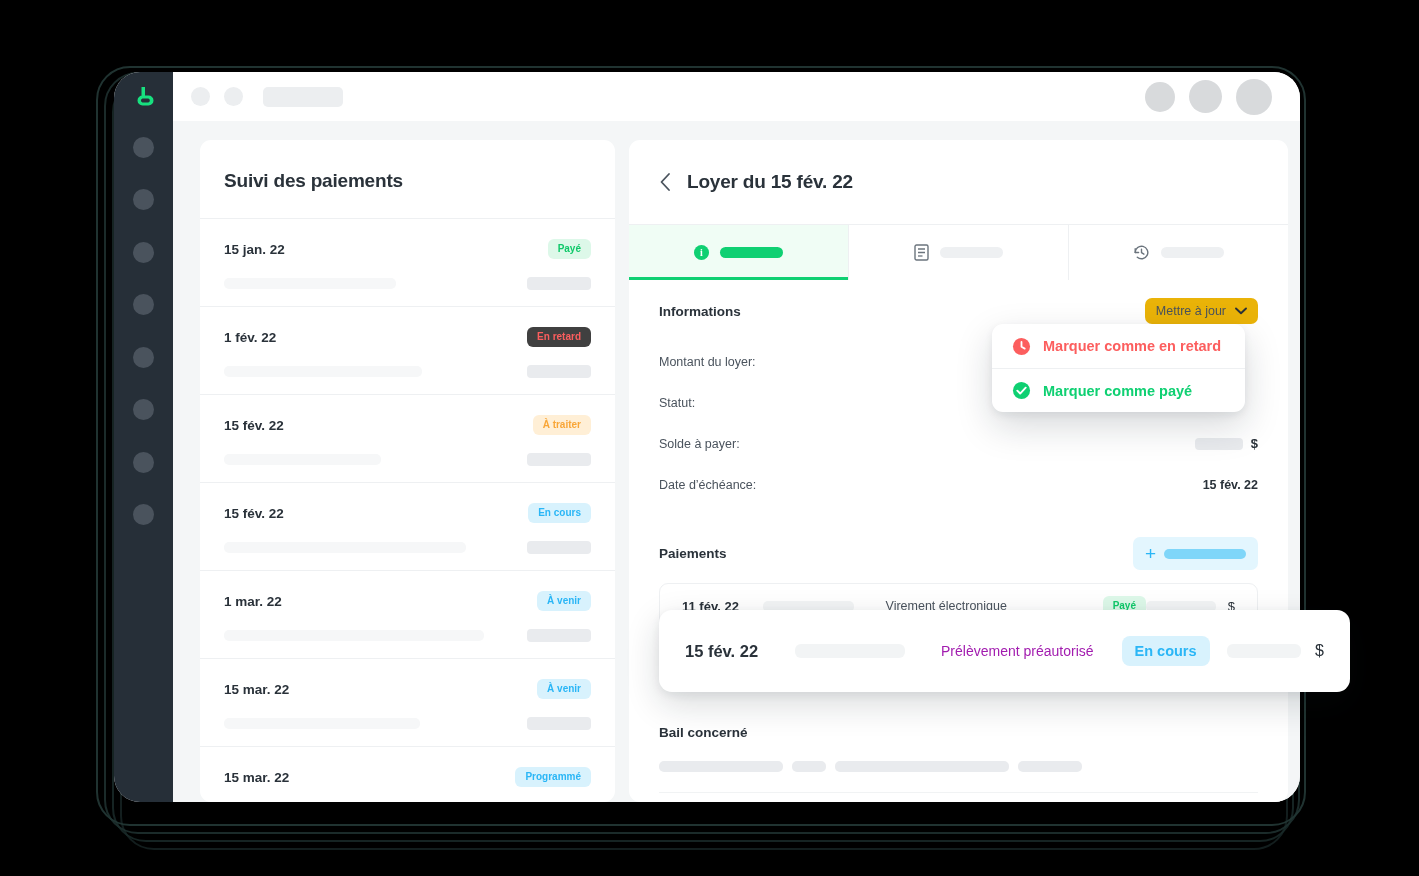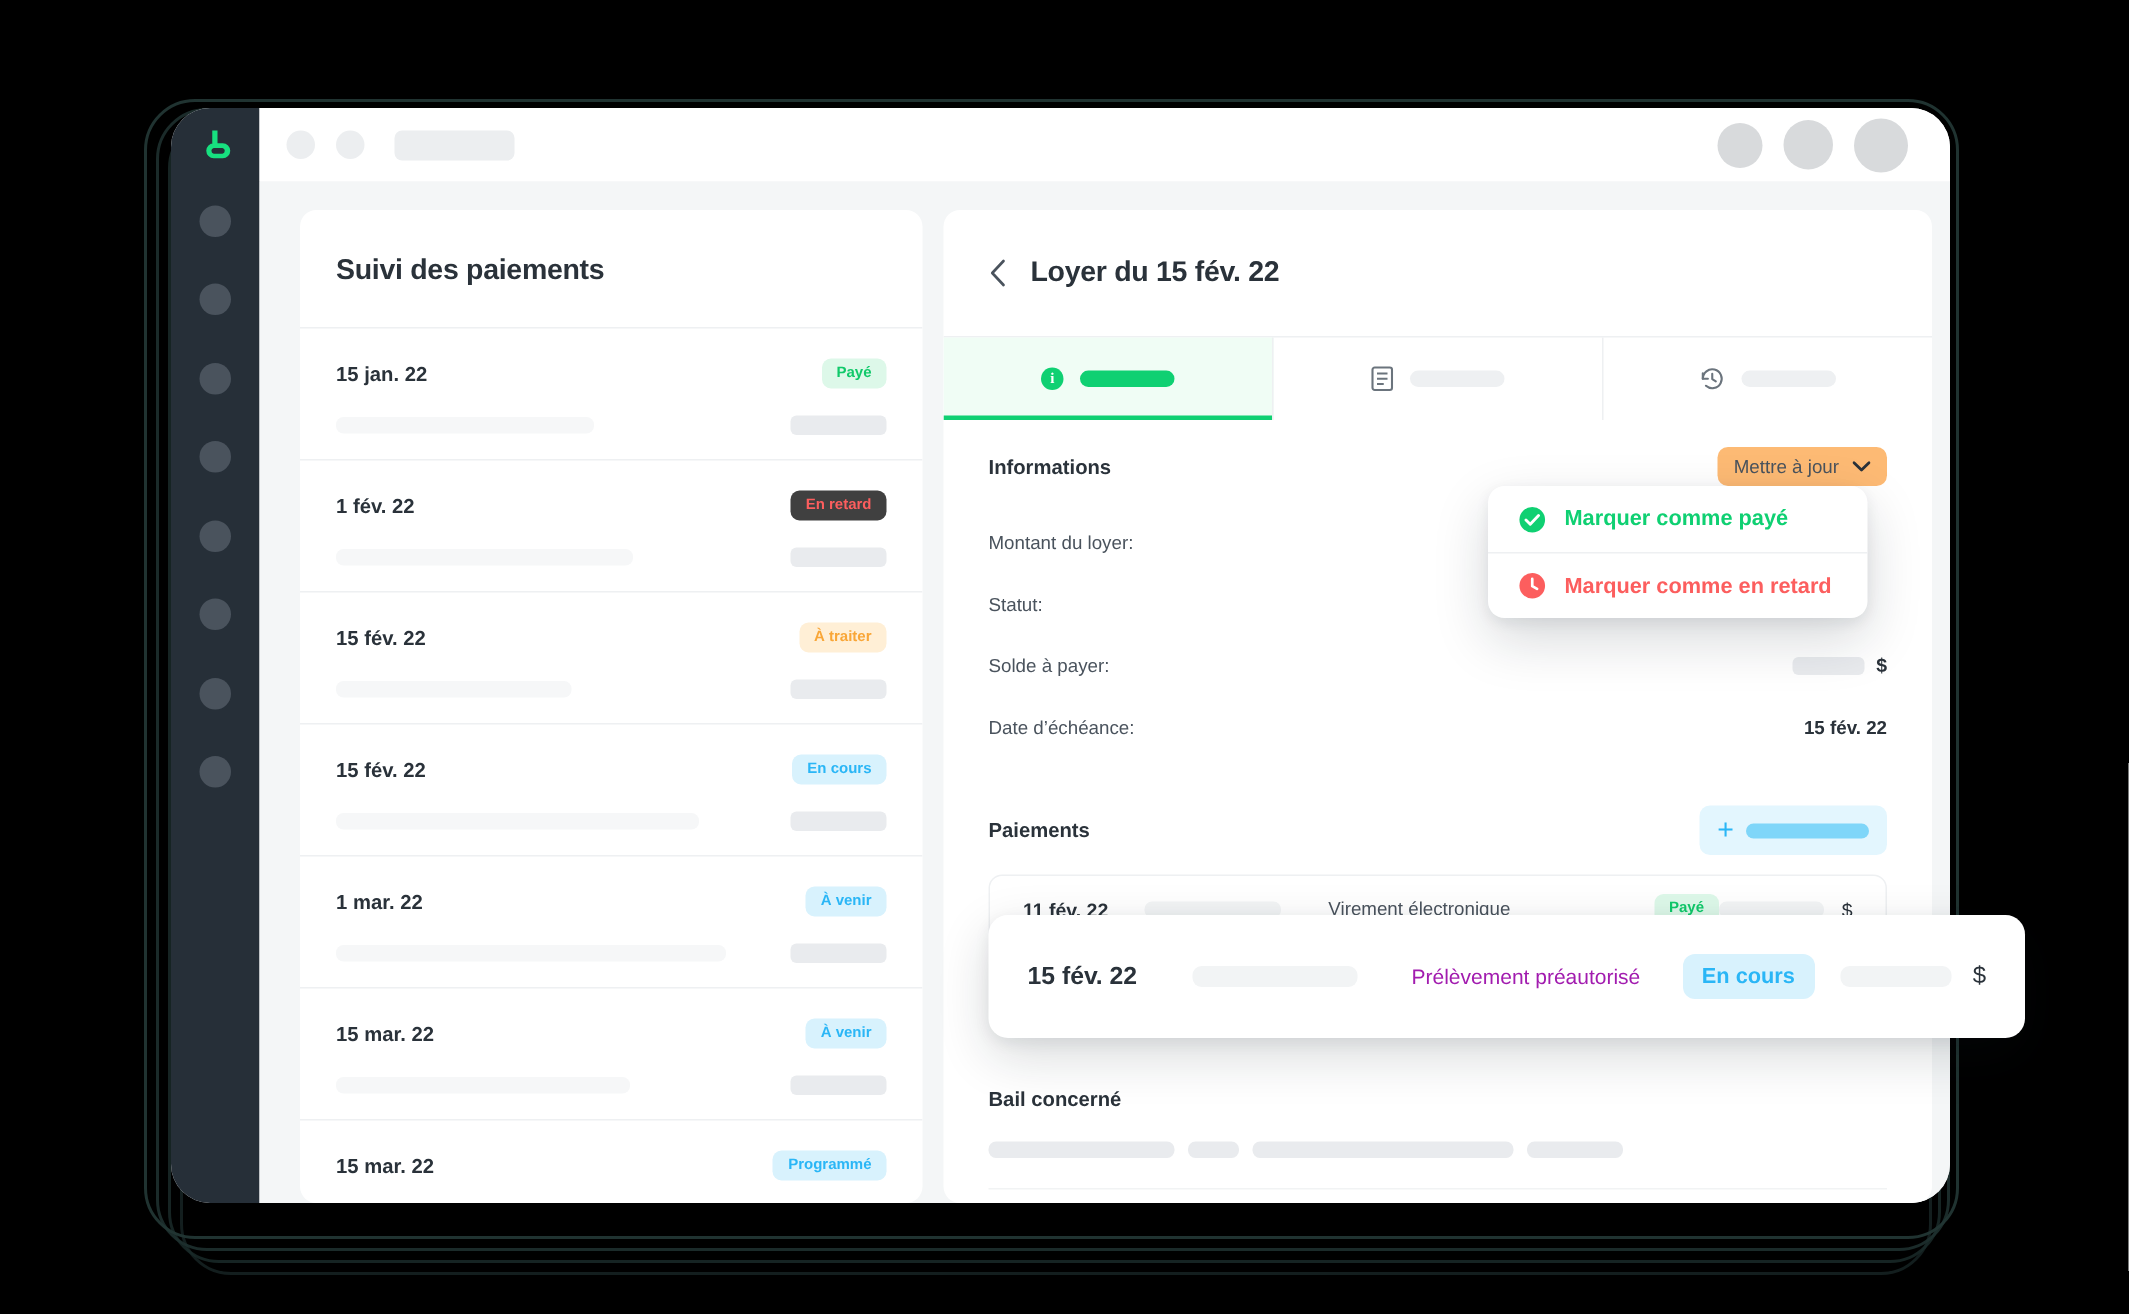--- a/index.html
+++ b/index.html
@@ -174,21 +174,21 @@
   }
 
   .rc-body { flex: 1; padding: 18px 30px 0 30px; position: relative; min-height: 0; }
 
   .sec-head { display: flex; align-items: center; justify-content: space-between; margin-bottom: 17px; }
   .sec-title { font-size: 13.5px; font-weight: bold; color: #2a323a; }
 
   .upd-btn {
     display: flex; align-items: center; gap: 9px;
     font-size: 12.5px; color: #4a535d;
-    background: #fdba74; border-radius: 7px;
+    background: #eab308; border-radius: 7px;
     padding: 6px 11px; cursor: pointer;
   }
 
   .kv { display: flex; align-items: center; justify-content: space-between; height: 41px; }
   .kv-k { font-size: 12.5px; color: #4a535d; }
   .kv-v { font-size: 12.5px; font-weight: bold; color: #2a323a; display: flex; align-items: center; gap: 8px; }
   .kv-sk { width: 48px; height: 12px; border-radius: 4px; background: #e9ebee; }
   .dollar { font-size: 13px; color: #2a323a; }
 
   .paiements-head { display: flex; align-items: center; justify-content: space-between; margin-top: 32px; margin-bottom: 13px; }
@@ -498,27 +498,27 @@
 <div class="float-card">
   <span class="fc-date">15 fév. 22</span>
   <span class="fc-sk"></span>
   <span class="fc-method">Prélèvement préautorisé</span>
   <span class="fc-badge">En cours</span>
   <span class="fc-amt"></span>
   <span class="fc-dollar">$</span>
 </div>
 
 <div class="dd-menu">
+  <div class="dd-item dd-retard">
+    <svg class="dd-ico" viewBox="0 0 20 20">
+      <circle cx="10" cy="10" r="9" fill="#fc5e5e"></circle>
+      <polyline points="10,5.2 10,10.3 13.4,12.2" fill="none" stroke="#ffffff" stroke-width="1.9" stroke-linecap="round" stroke-linejoin="round"></polyline>
+    </svg>
+    <span>Marquer comme en retard</span>
+  </div>
   <div class="dd-item dd-paye">
     <svg class="dd-ico" viewBox="0 0 20 20">
       <circle cx="10" cy="10" r="9" fill="#0fd072"></circle>
       <path d="M5.6 10.2 L8.6 13.2 L14.4 7" fill="none" stroke="#ffffff" stroke-width="2" stroke-linecap="round" stroke-linejoin="round"></path>
     </svg>
     <span>Marquer comme payé</span>
   </div>
-  <div class="dd-item dd-retard">
-    <svg class="dd-ico" viewBox="0 0 20 20">
-      <circle cx="10" cy="10" r="9" fill="#fc5e5e"></circle>
-      <polyline points="10,5.2 10,10.3 13.4,12.2" fill="none" stroke="#ffffff" stroke-width="1.9" stroke-linecap="round" stroke-linejoin="round"></polyline>
-    </svg>
-    <span>Marquer comme en retard</span>
-  </div>
 </div>
 
 </body></html>

